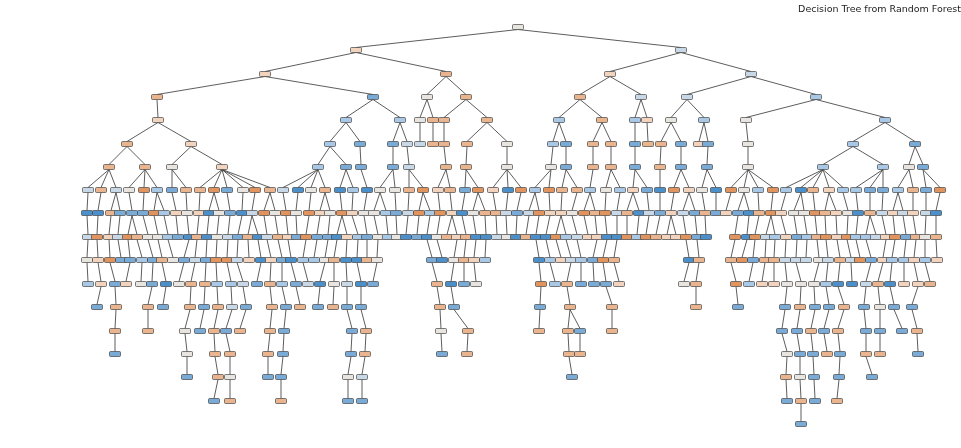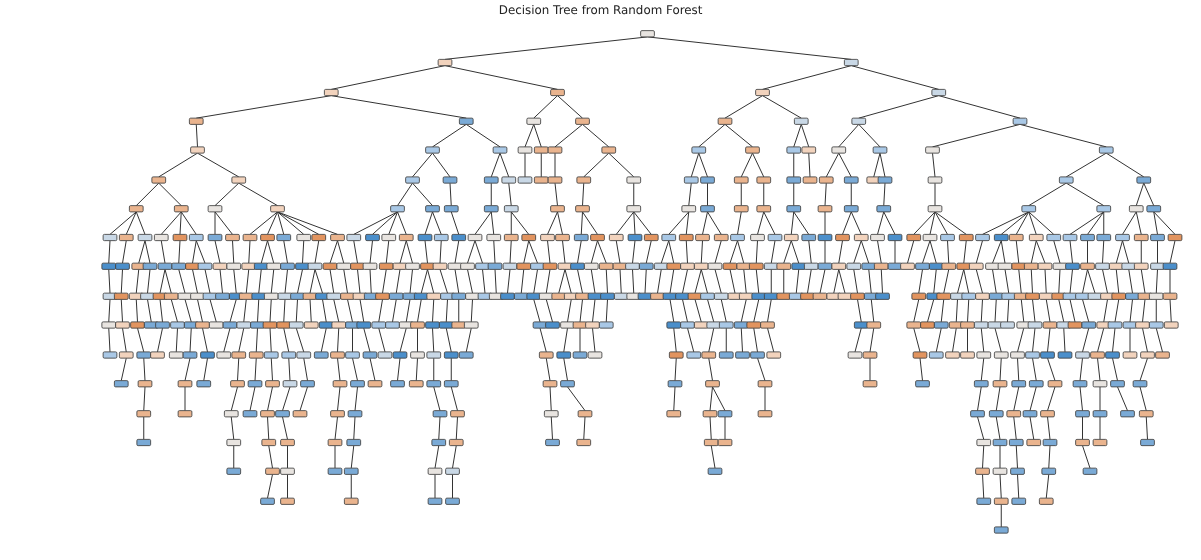--- a/index.html
+++ b/index.html
@@ -1,18 +1,18 @@
 <!DOCTYPE html>
 <html><head>
 <meta charset="utf-8">
 <style>
   html, body { margin: 0; padding: 0; background: #ffffff; }
   body { width: 961px; height: 448px; overflow: hidden; position: relative; font-family: "DejaVu Sans", sans-serif; }
   #figure { position: absolute; left: 0; top: 0; width: 961px; height: 448px; }
-  #title { position: absolute; top: 3px; left: 0; width: 961px; text-align: center; font-size: 9.5px; color: #222; font-family: "DejaVu Sans", sans-serif; }
+  #title { position: absolute; top: 3px; left: 0; width: 961px; text-align: right; font-size: 9.5px; color: #222; font-family: "DejaVu Sans", sans-serif; }
   svg#tree { position: absolute; left: 0; top: 0; }
   .edge { stroke: #333; stroke-width: 0.8; fill: none; }
   .node { stroke: #444; stroke-width: 0.7; }
 </style>
 </head>
 <body>
 
 <div id="figure">
   <div id="title">Decision Tree from Random Forest</div>
   <svg id="tree" width="961" height="448">

